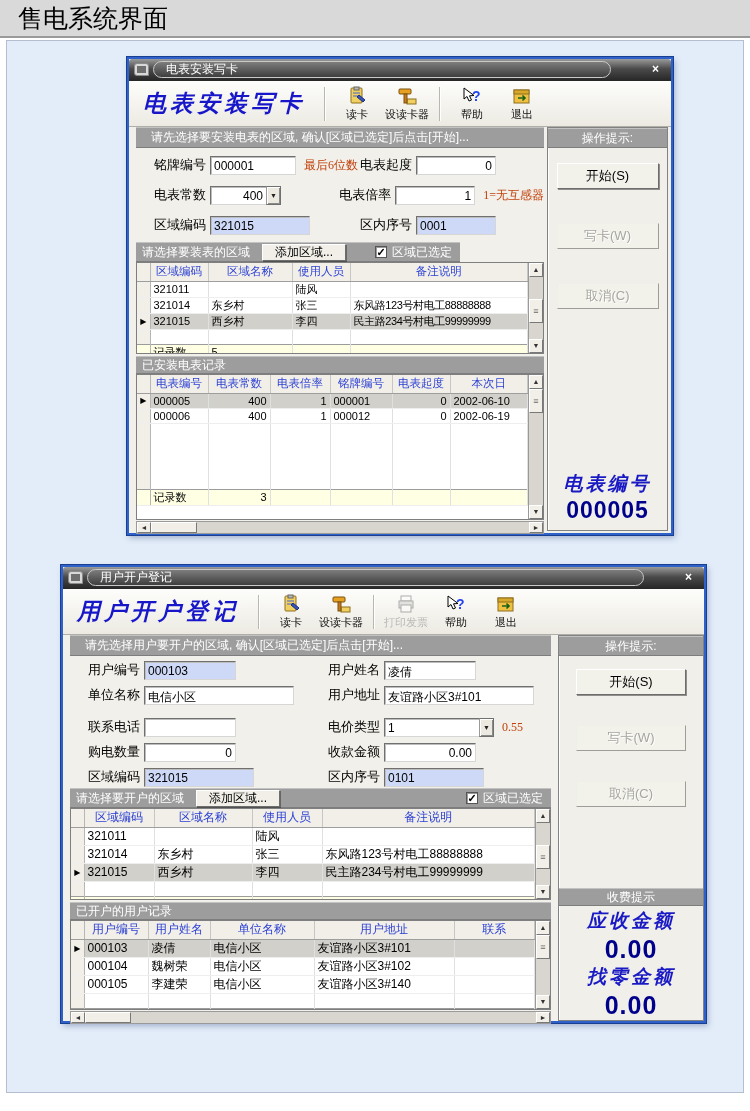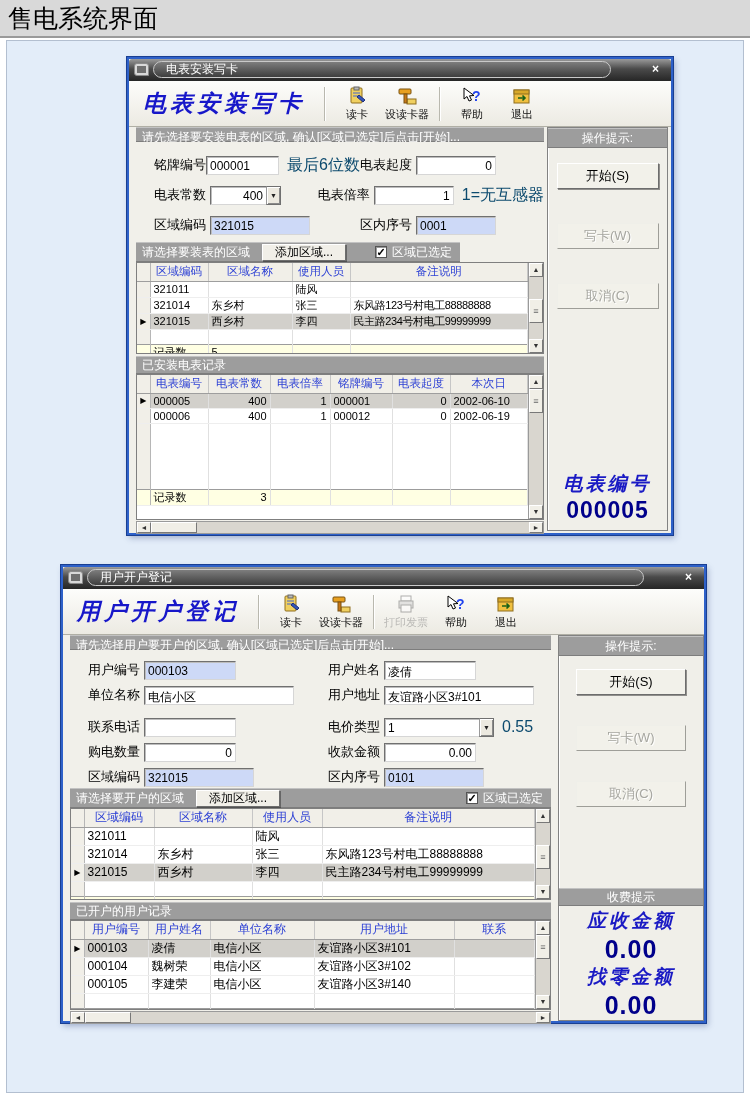--- a/index.html
+++ b/index.html
@@ -2,21 +2,21 @@
 <html><head>
 <meta charset="utf-8">
 <style>
   * { margin:0; padding:0; box-sizing:border-box; }
   body { background:#ffffff; font-family:"Liberation Sans", sans-serif; }
   #page { position:relative; width:750px; height:1111px; background:#fff; overflow:hidden; }
 
   
   .topbar { position:absolute; left:0; top:0; width:750px; height:38px; background:#d9d9d9;
             border-bottom:2px solid #9a9a9a; }
-  .topbar .ptitle { padding-left:8px; font-size:25px; line-height:37px; color:#000; }
+  .topbar .ptitle { padding-left:18px; font-size:25px; line-height:37px; color:#000; }
   .frame { position:absolute; left:6px; top:40px; width:738px; height:1053px;
            background:#e3edf9; border:1px solid #b3bfd0; }
 
   
   .win { position:absolute; background:#f1f0ea; border:2px solid #2e61c9; outline:1px solid #1a3f91;
          box-shadow: 2px 3px 6px rgba(40,60,120,.35); }
   .titlebar { position:relative; height:22px;
               background:linear-gradient(#9a9a9a,#4a4a4a 45%,#262626); border-radius:3px 3px 0 0; }
   .win-icon { position:absolute; left:5px; top:4px; width:15px; height:13px; background:#d8d8d8;
               border:1px solid #8a8a8a; border-radius:3px 3px 0 3px; }
@@ -36,38 +36,38 @@
   .tb-sep { width:1px; height:34px; background:#b9b8ae; box-shadow:1px 0 0 #ffffff; margin:0 7px; }
   .tb-btn { width:50px; display:flex; flex-direction:column; align-items:center; gap:1px;
             font-size:11px; color:#111; }
   .tb-btn svg { display:block; }
   .tb-btn.disabled { opacity:.45; filter:grayscale(1); color:#777; }
 
   .win-main { position:relative; }
 
   .grayb { background:#9d9d9d; color:#fff; font-size:12px; line-height:20px;
            box-shadow: inset 0 1px 0 #c2c2c2, inset 0 -1px 0 #7d7d7d; }
-  .instr { position:absolute; height:15px; padding-left:6px; white-space:nowrap; overflow:hidden; }
+  .instr { position:absolute; height:21px; padding-left:15px; white-space:nowrap; overflow:hidden; }
 
   
   .form { position:absolute; }
   .frow { display:flex; align-items:center; height:22px; padding-left:18px; }
   .fgroup { display:flex; align-items:center; }
   .flabel { font-size:13px; color:#000; width:56px; white-space:nowrap; }
   .finput { height:19px; border:1px solid #707070; border-right-color:#d6d6d6; border-bottom-color:#d6d6d6;
             background:#fff; font-size:12px; padding:2px 3px; white-space:nowrap; overflow:hidden;
             box-shadow: inset 1px 1px 0 #bdbdbd; }
   .finput.bluef { background:#cdd9f7; }
   .finput.num { text-align:right; }
   .combo { display:flex; }
   .combo .finput { border-right:none; }
   .combo-btn { width:15px; height:19px; background:#ece9e0; border:1px solid #707070;
                border-left:1px solid #9a9a9a; font-size:7px; color:#222; text-align:center; line-height:17px;
                box-shadow: inset 1px 1px 0 #fff, inset -1px -1px 0 #8a8a8a; }
-  .hint { color:#0c4a6e; font-size:16px; margin-left:8px; white-space:nowrap; }
+  .hint { color:#c2410c; font-size:12px; margin-left:8px; white-space:nowrap;font-family:Liberation Serif, serif; }
 
   
   .sect { position:absolute; height:20px; display:flex; align-items:center; padding-left:6px; }
   .add-btn { margin-left:12px; height:17px; padding:0 12px; background:#f1efe8; color:#000;
              font-size:12px; line-height:15px; border:1px solid; border-color:#fff #6d6d6d #6d6d6d #fff;
              box-shadow:1px 1px 0 rgba(0,0,0,.35); }
   .chk { margin-left:auto; margin-right:8px; display:flex; align-items:center; gap:5px; font-size:12px; }
   .chk-box { width:12px; height:12px; background:#fff; border:1px solid #555; color:#000;
              font-size:11px; font-weight:bold; line-height:11px; text-align:center;
              box-shadow: inset 1px 1px 0 #9a9a9a; }

